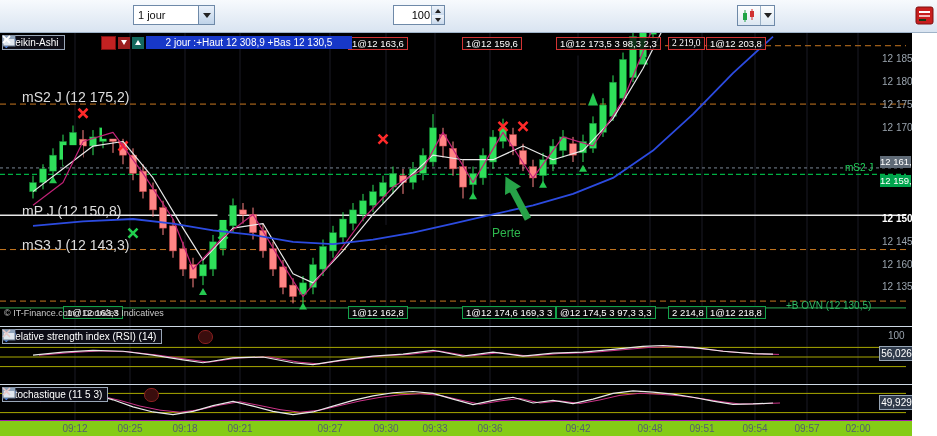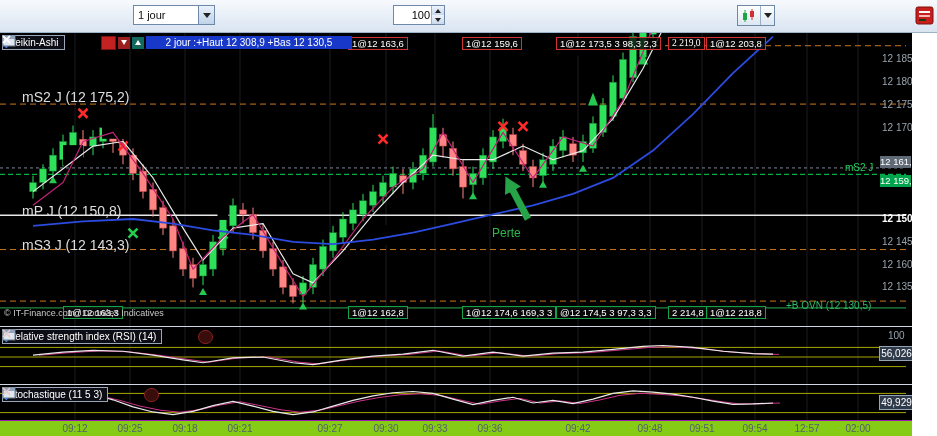--- a/index.html
+++ b/index.html
@@ -451,16 +451,16 @@
       <div class="tlbl" style="left: 185px;">09:18</div>
       <div class="tlbl" style="left: 240px;">09:21</div>
       <div class="tlbl" style="left: 330px;">09:27</div>
       <div class="tlbl" style="left: 386px;">09:30</div>
       <div class="tlbl" style="left: 435px;">09:33</div>
       <div class="tlbl" style="left: 490px;">09:36</div>
       <div class="tlbl" style="left: 578px;">09:42</div>
       <div class="tlbl" style="left: 650px;">09:48</div>
       <div class="tlbl" style="left: 702px;">09:51</div>
       <div class="tlbl" style="left: 755px;">09:54</div>
-      <div class="tlbl" style="left: 807px;">12:57</div>
+      <div class="tlbl" style="left: 807px;">09:57</div>
       <div class="tlbl" style="left: 858px;">02:00</div>
     </div>
 </div>
 
 </body></html>

